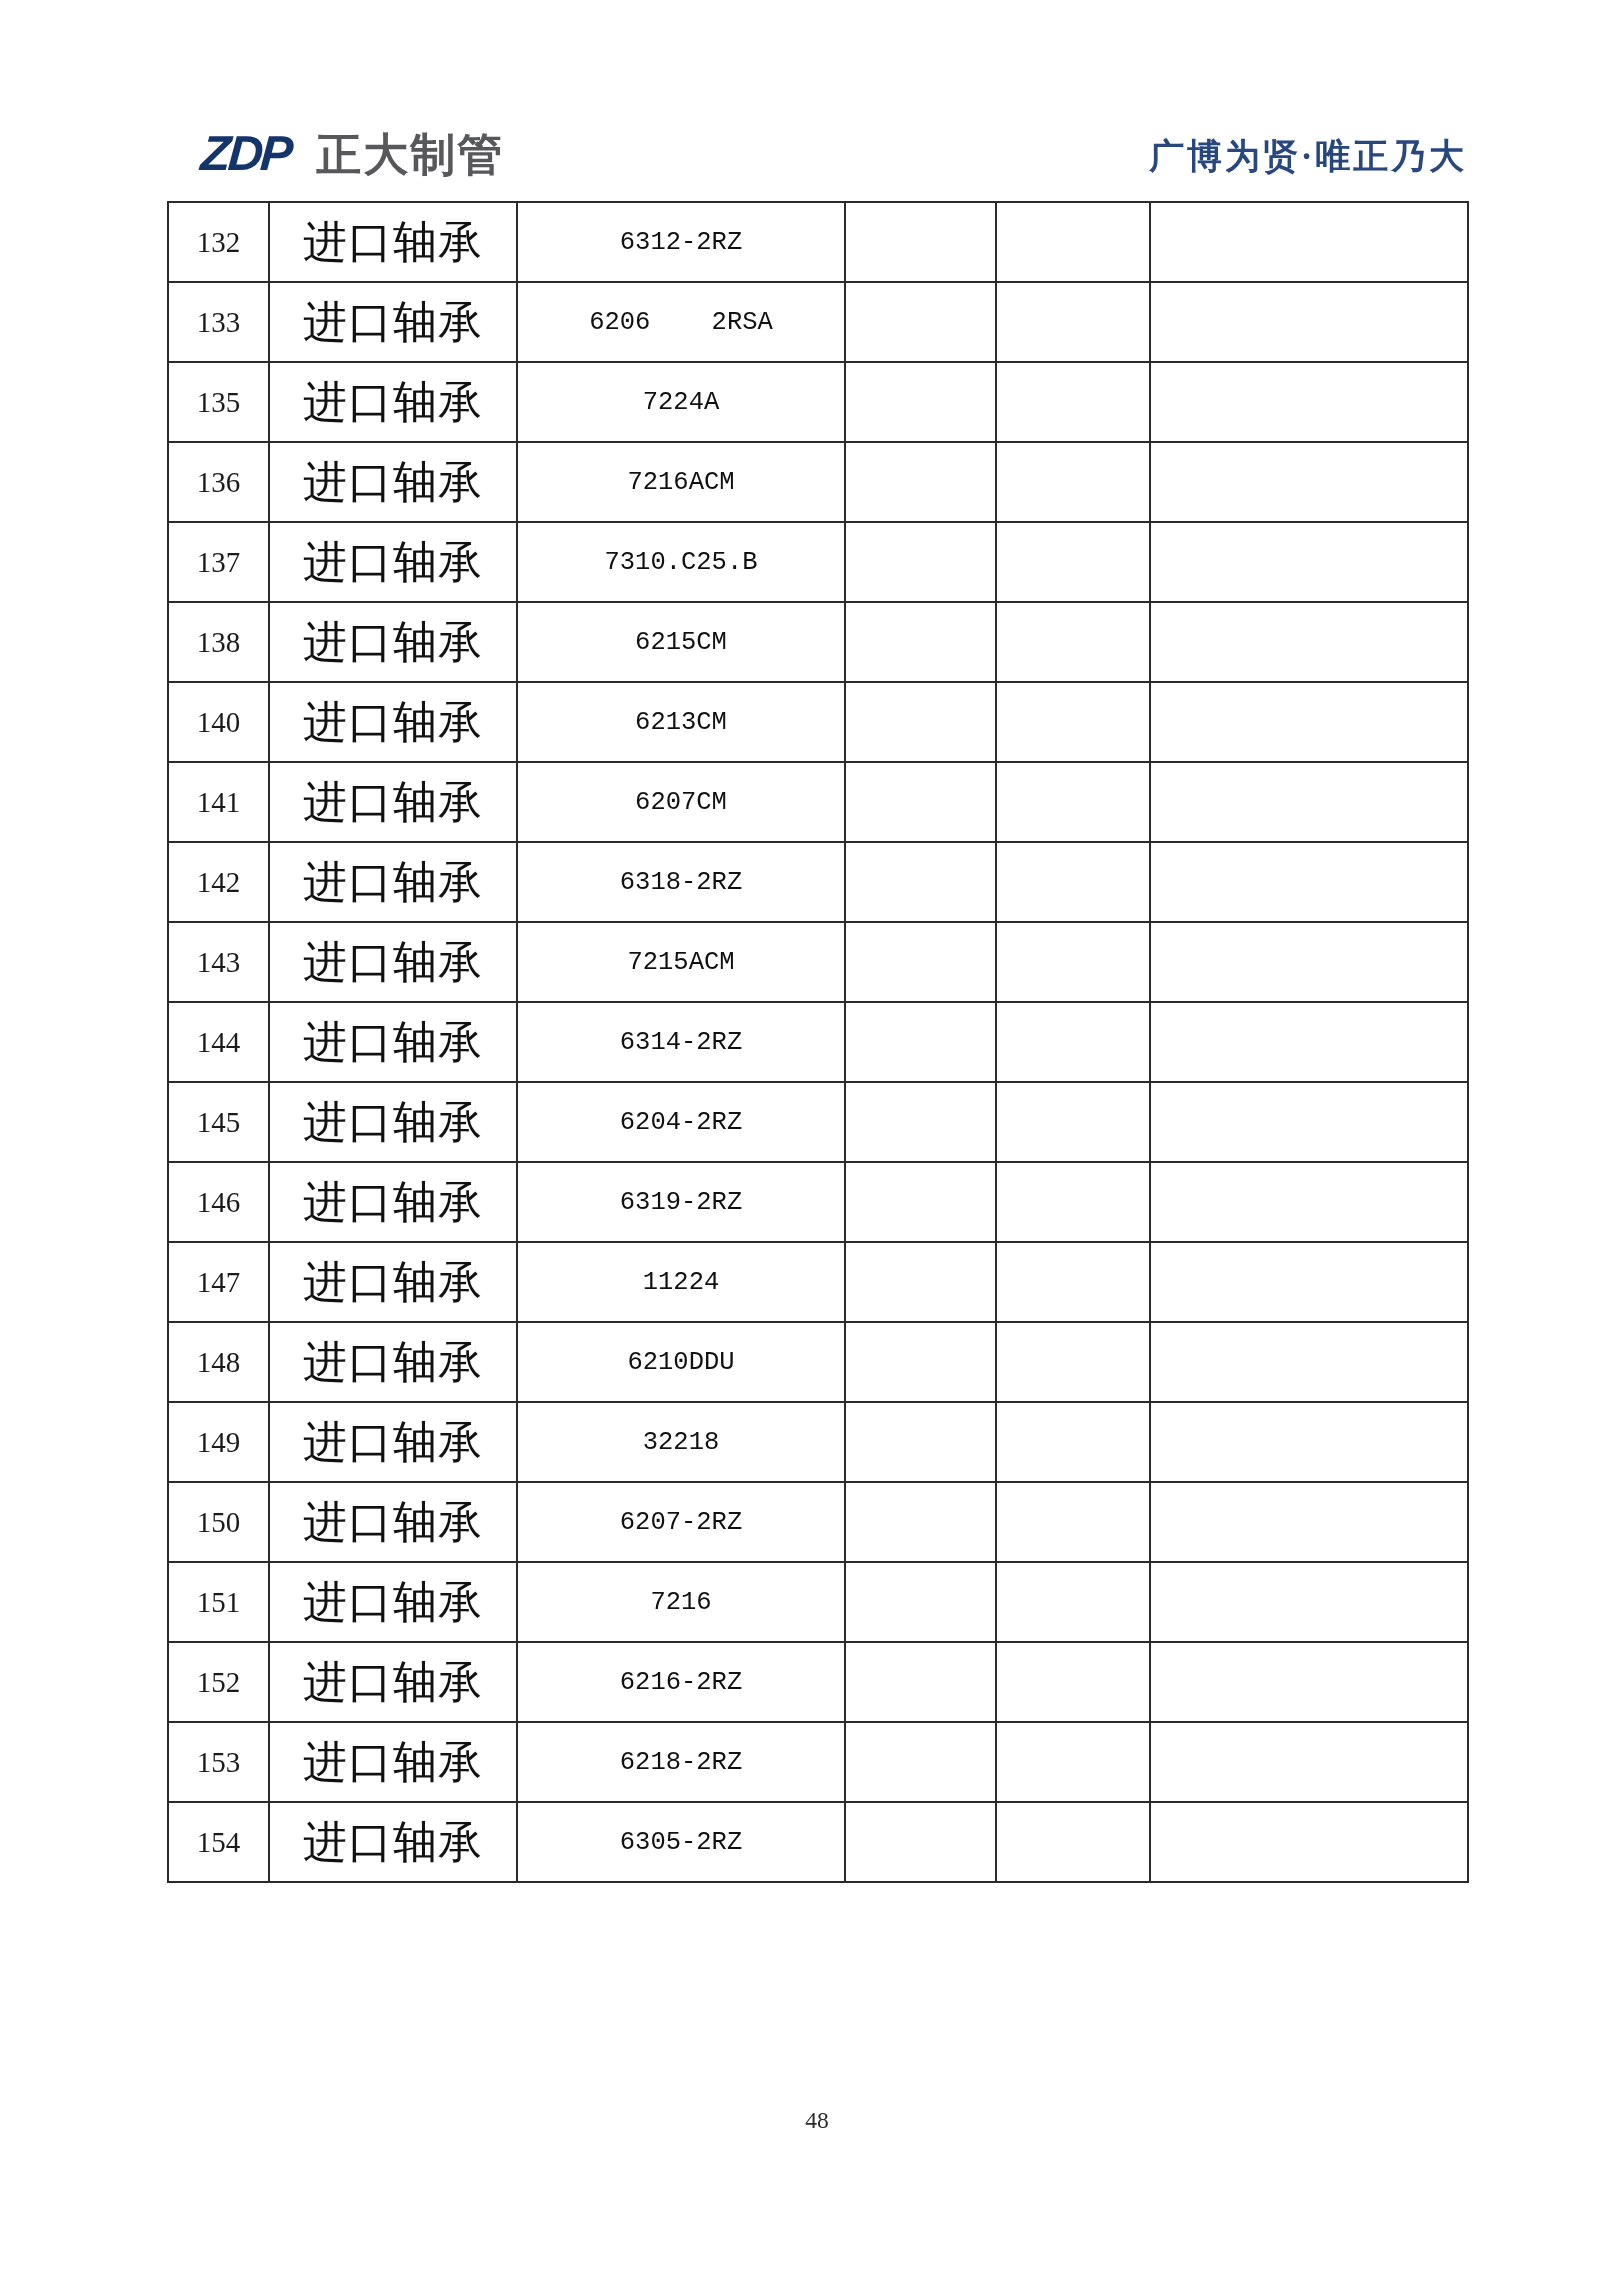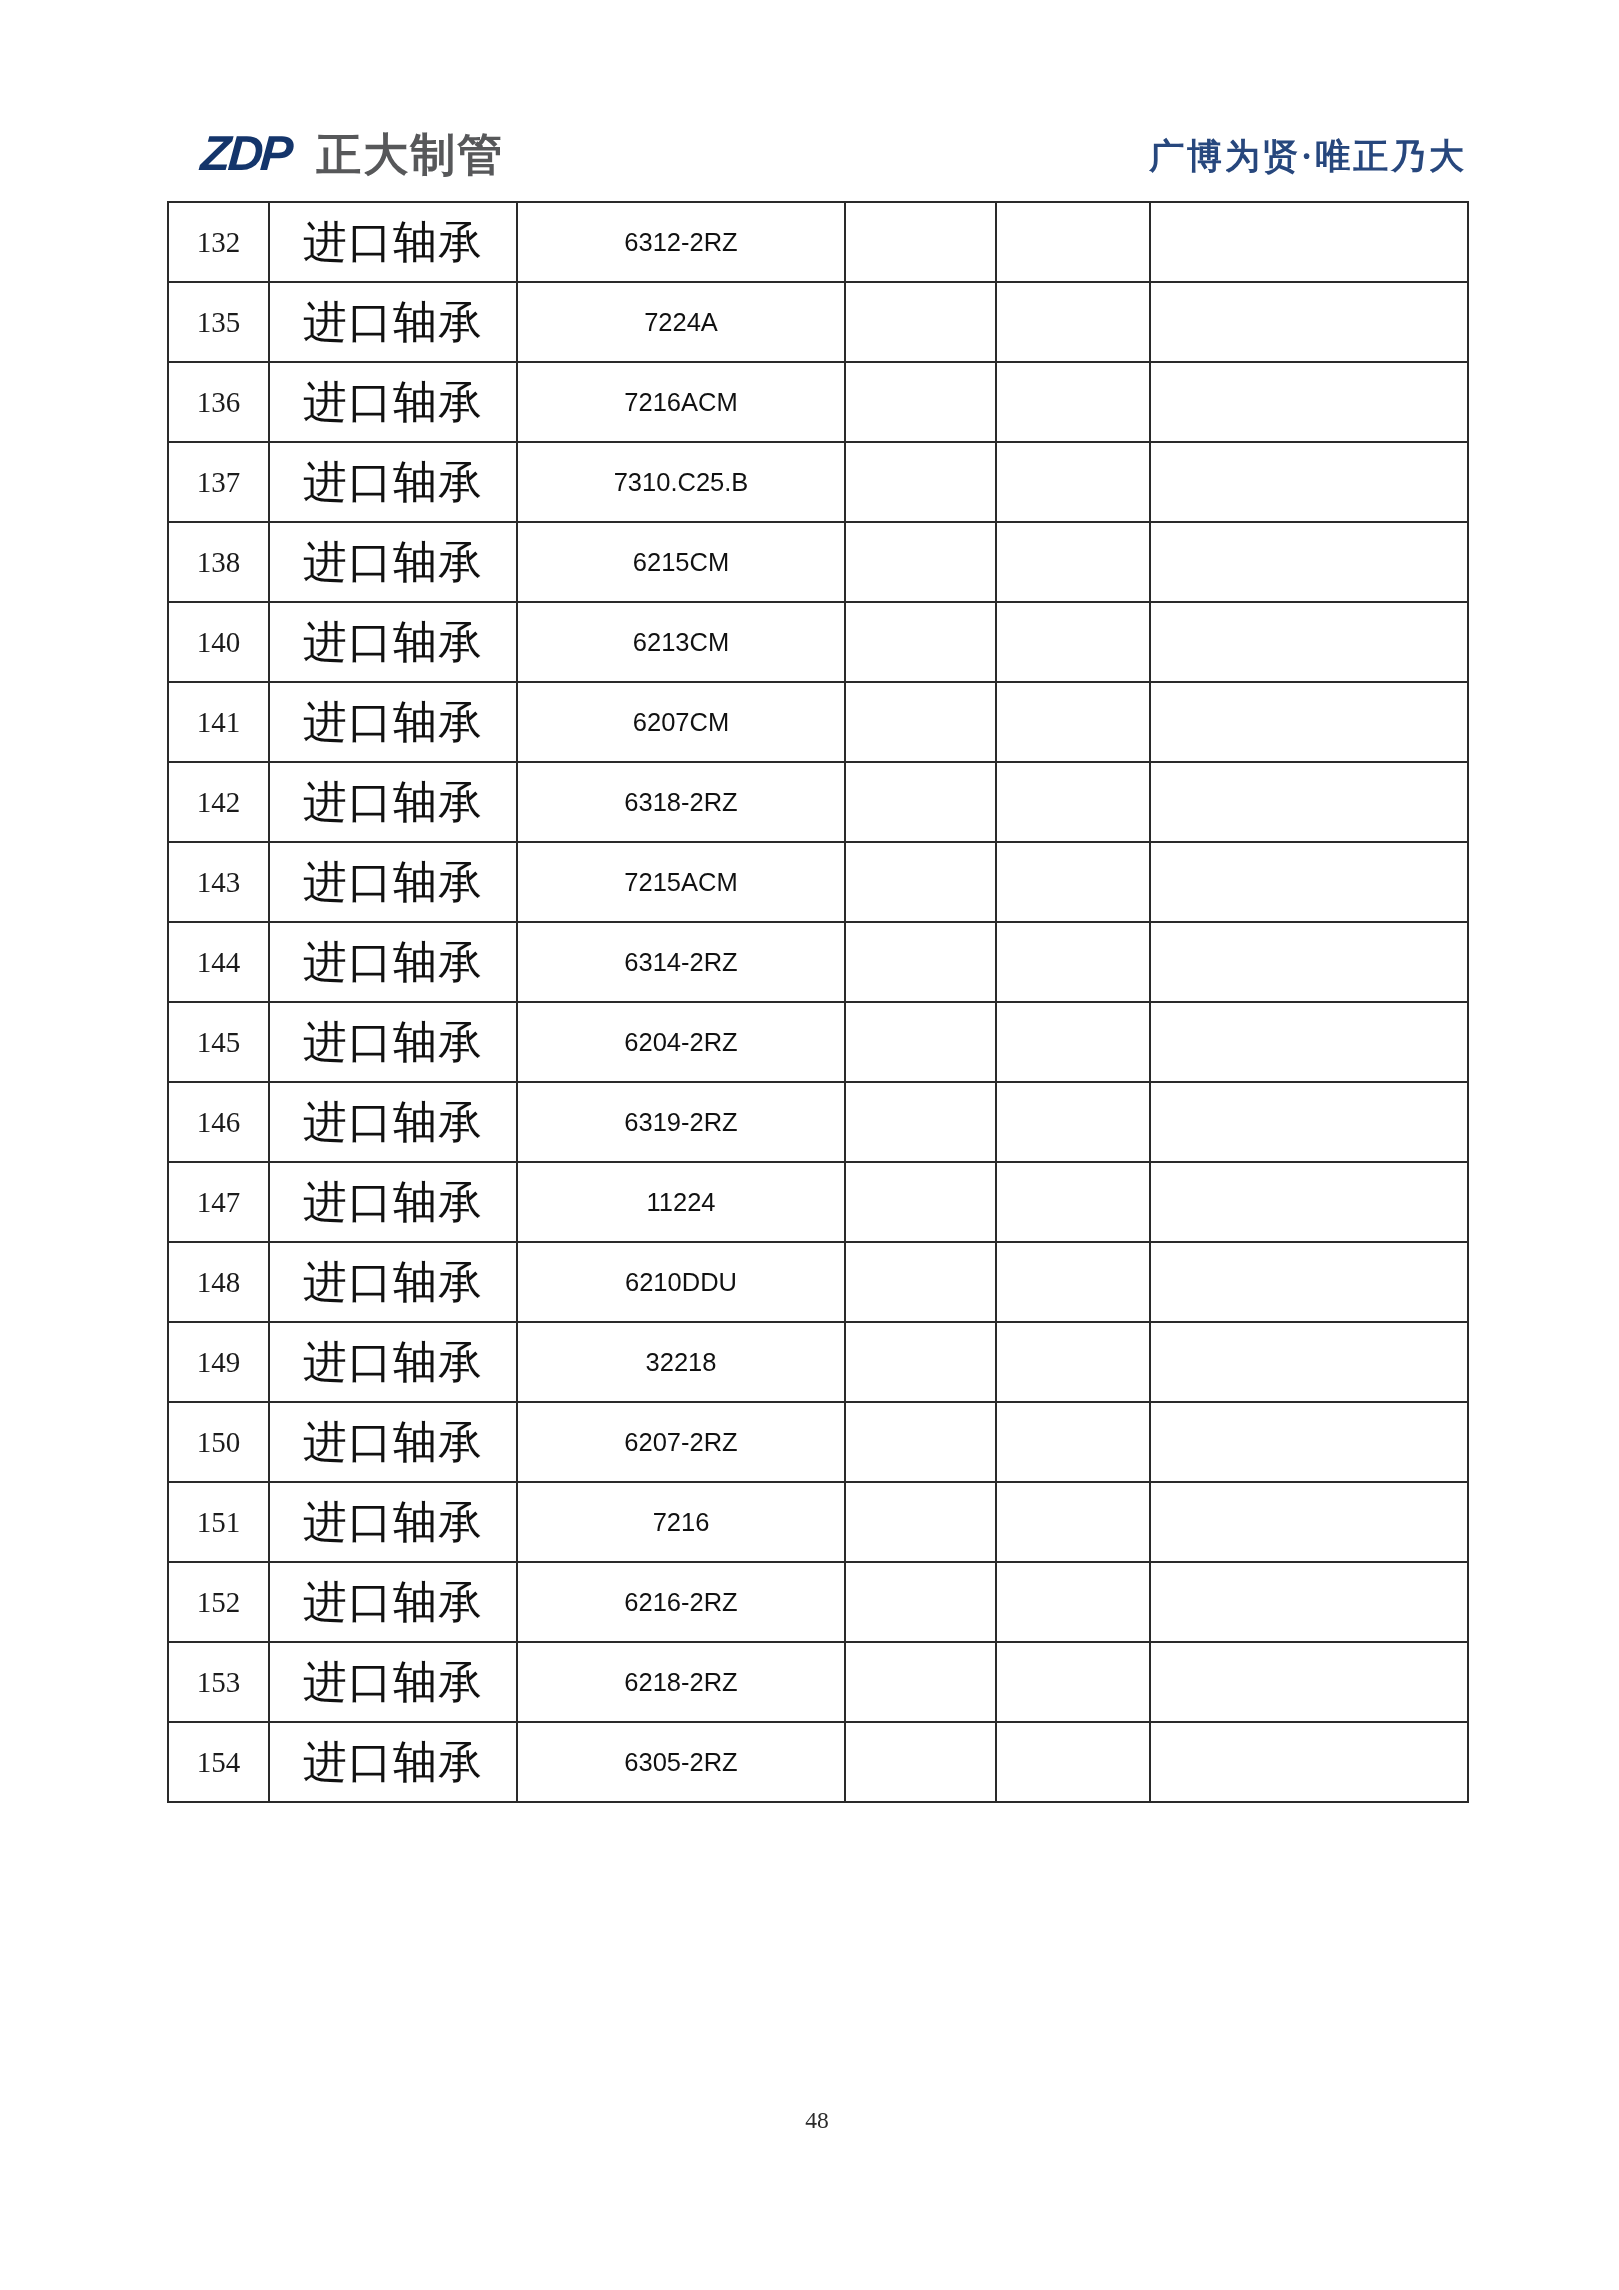--- a/index.html
+++ b/index.html
@@ -84,21 +84,21 @@
     font-size: 29px;
     color: #1b1b1b;
   }
   .c-cat {
     font-family: "Liberation Sans", sans-serif;
     font-size: 44px;
     color: #111111;
     letter-spacing: 1px;
   }
   .c-model {
-    font-family: Liberation Sans, sans-serif;
+    font-family: Liberation Mono, monospace;
     font-size: 25.5px;
     color: #111111;
     white-space: pre;
   }
 
   
   .page-number {
     position: absolute;
     left: 167px;
     width: 1300px;
@@ -133,20 +133,28 @@
     <tbody>
     <tr>
       <td class="c-no">132</td>
       <td class="c-cat">进口轴承</td>
       <td class="c-model">6312-2RZ</td>
       <td></td>
       <td></td>
       <td></td>
     </tr>
 
+    <tr>
+      <td class="c-no">133</td>
+      <td class="c-cat">进口轴承</td>
+      <td class="c-model">6206    2RSA</td>
+      <td></td>
+      <td></td>
+      <td></td>
+    </tr>
 
 
     <tr>
       <td class="c-no">135</td>
       <td class="c-cat">进口轴承</td>
       <td class="c-model">7224A</td>
       <td></td>
       <td></td>
       <td></td>
     </tr>

